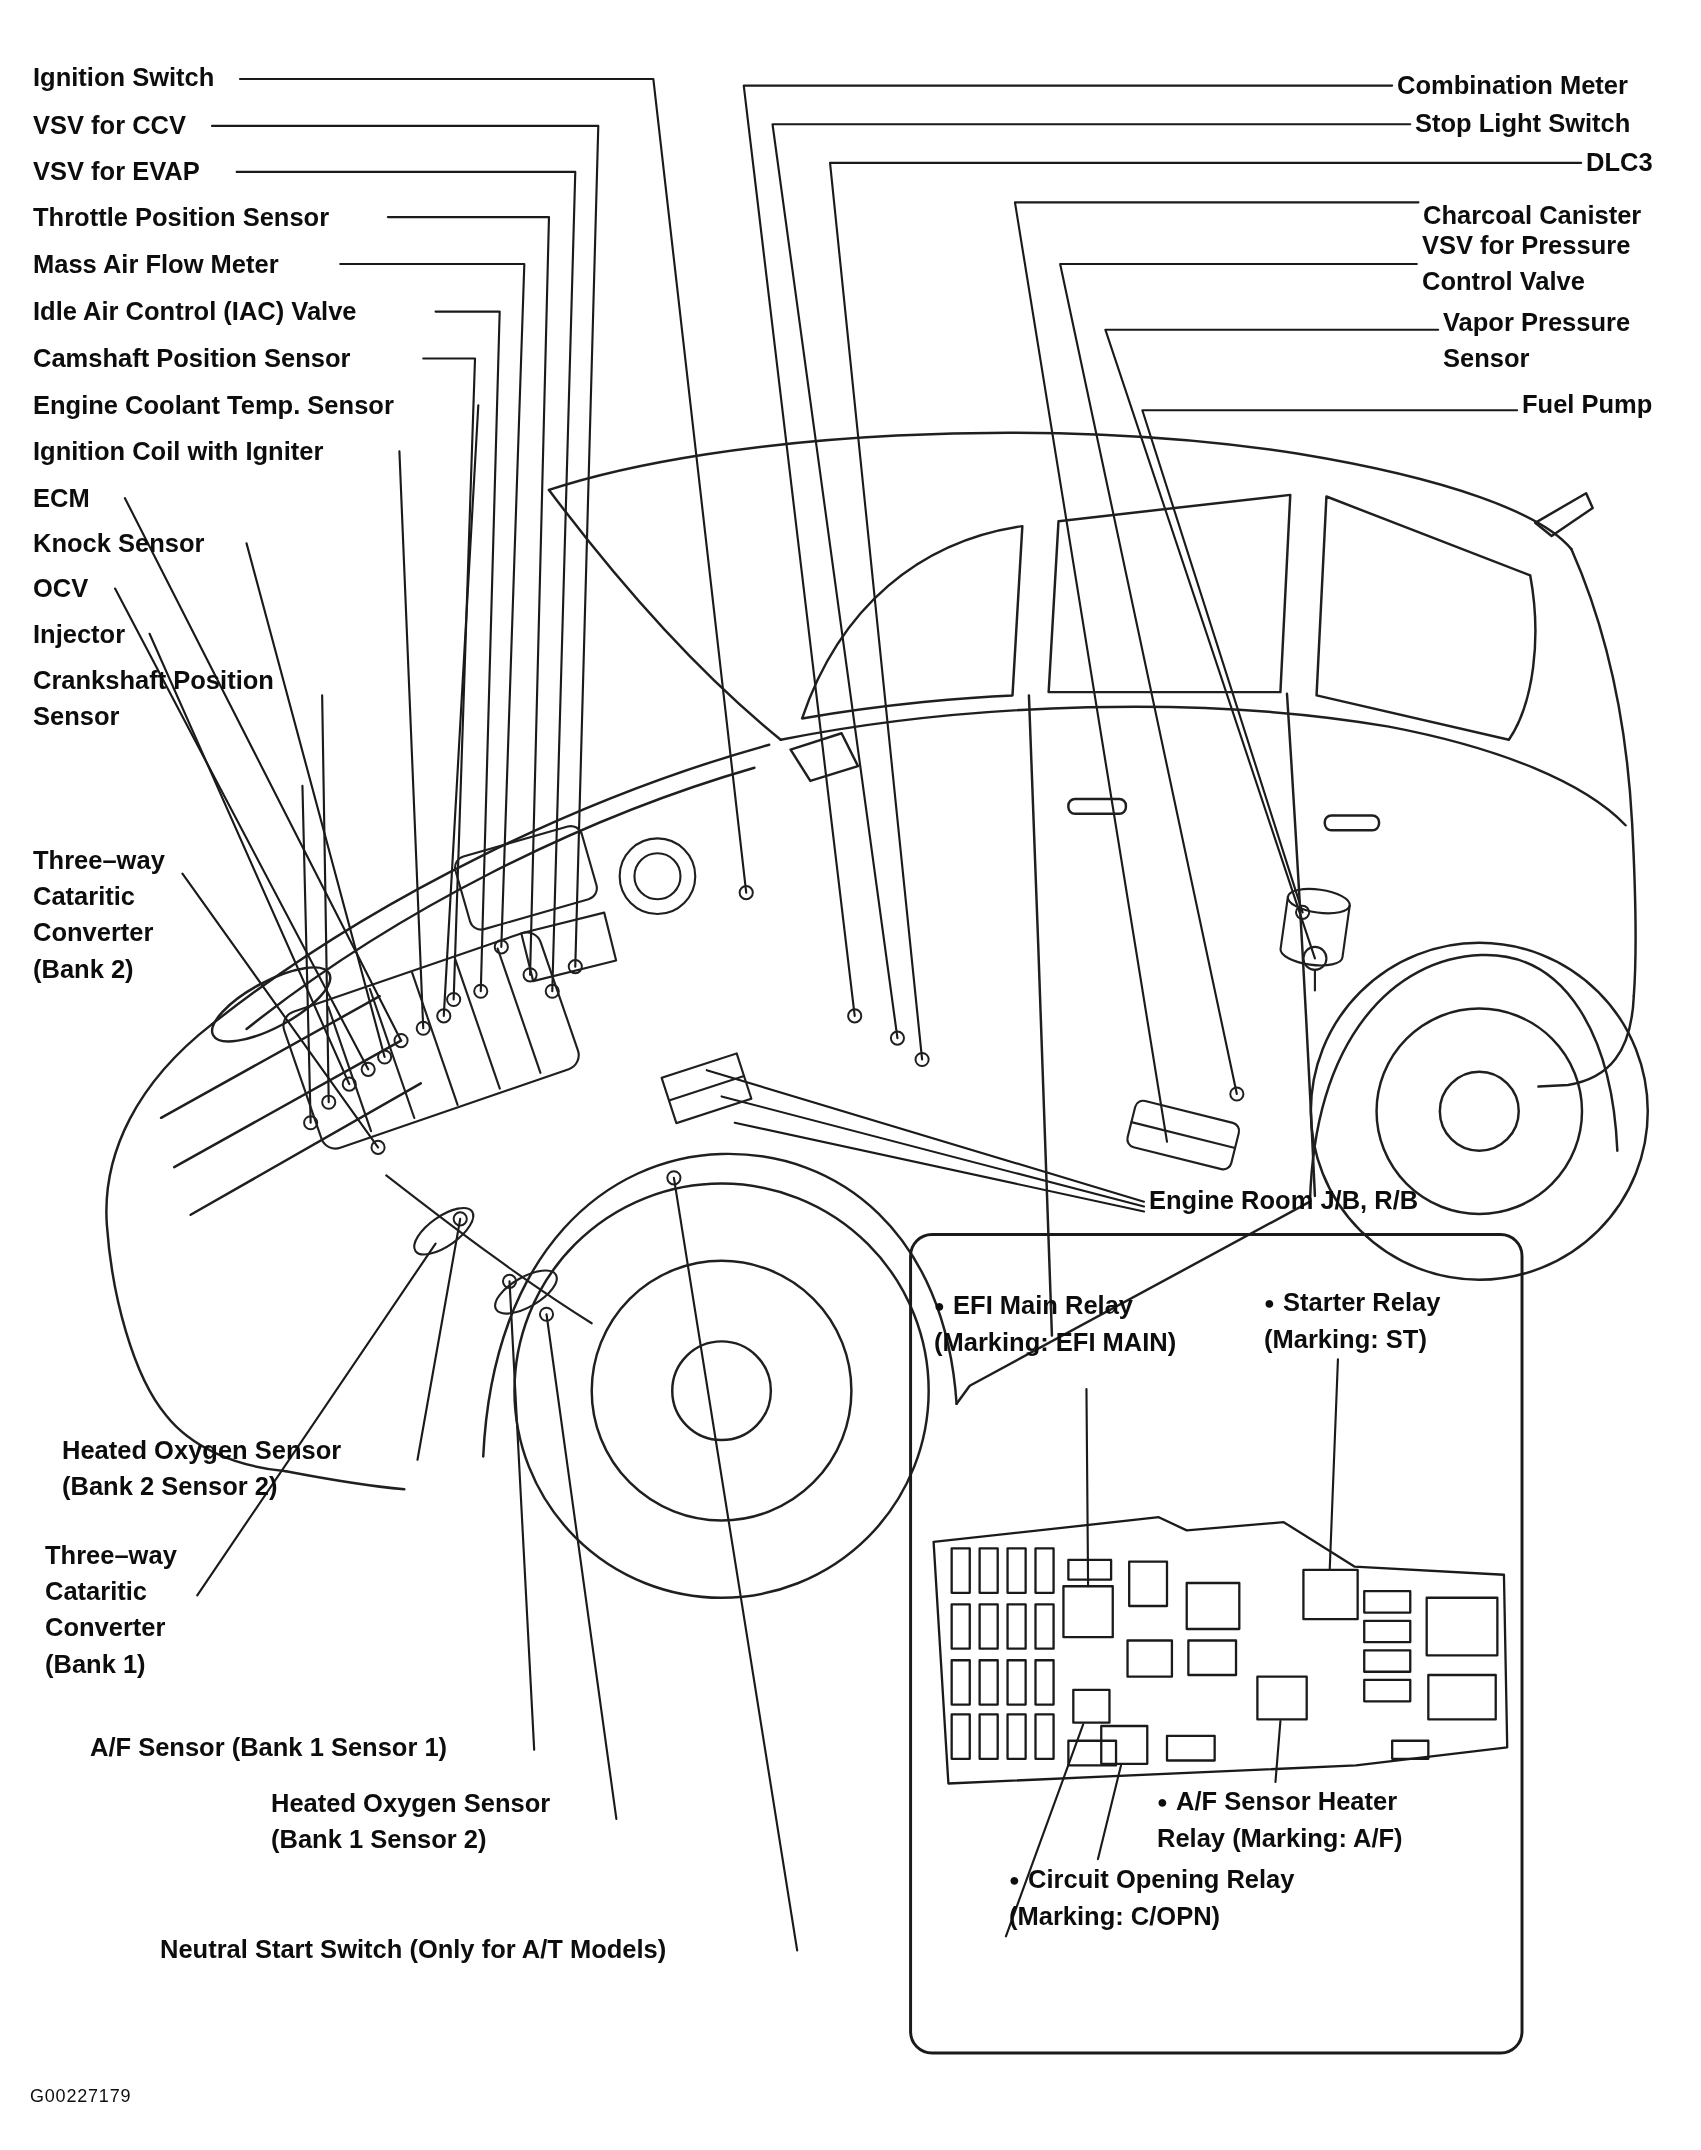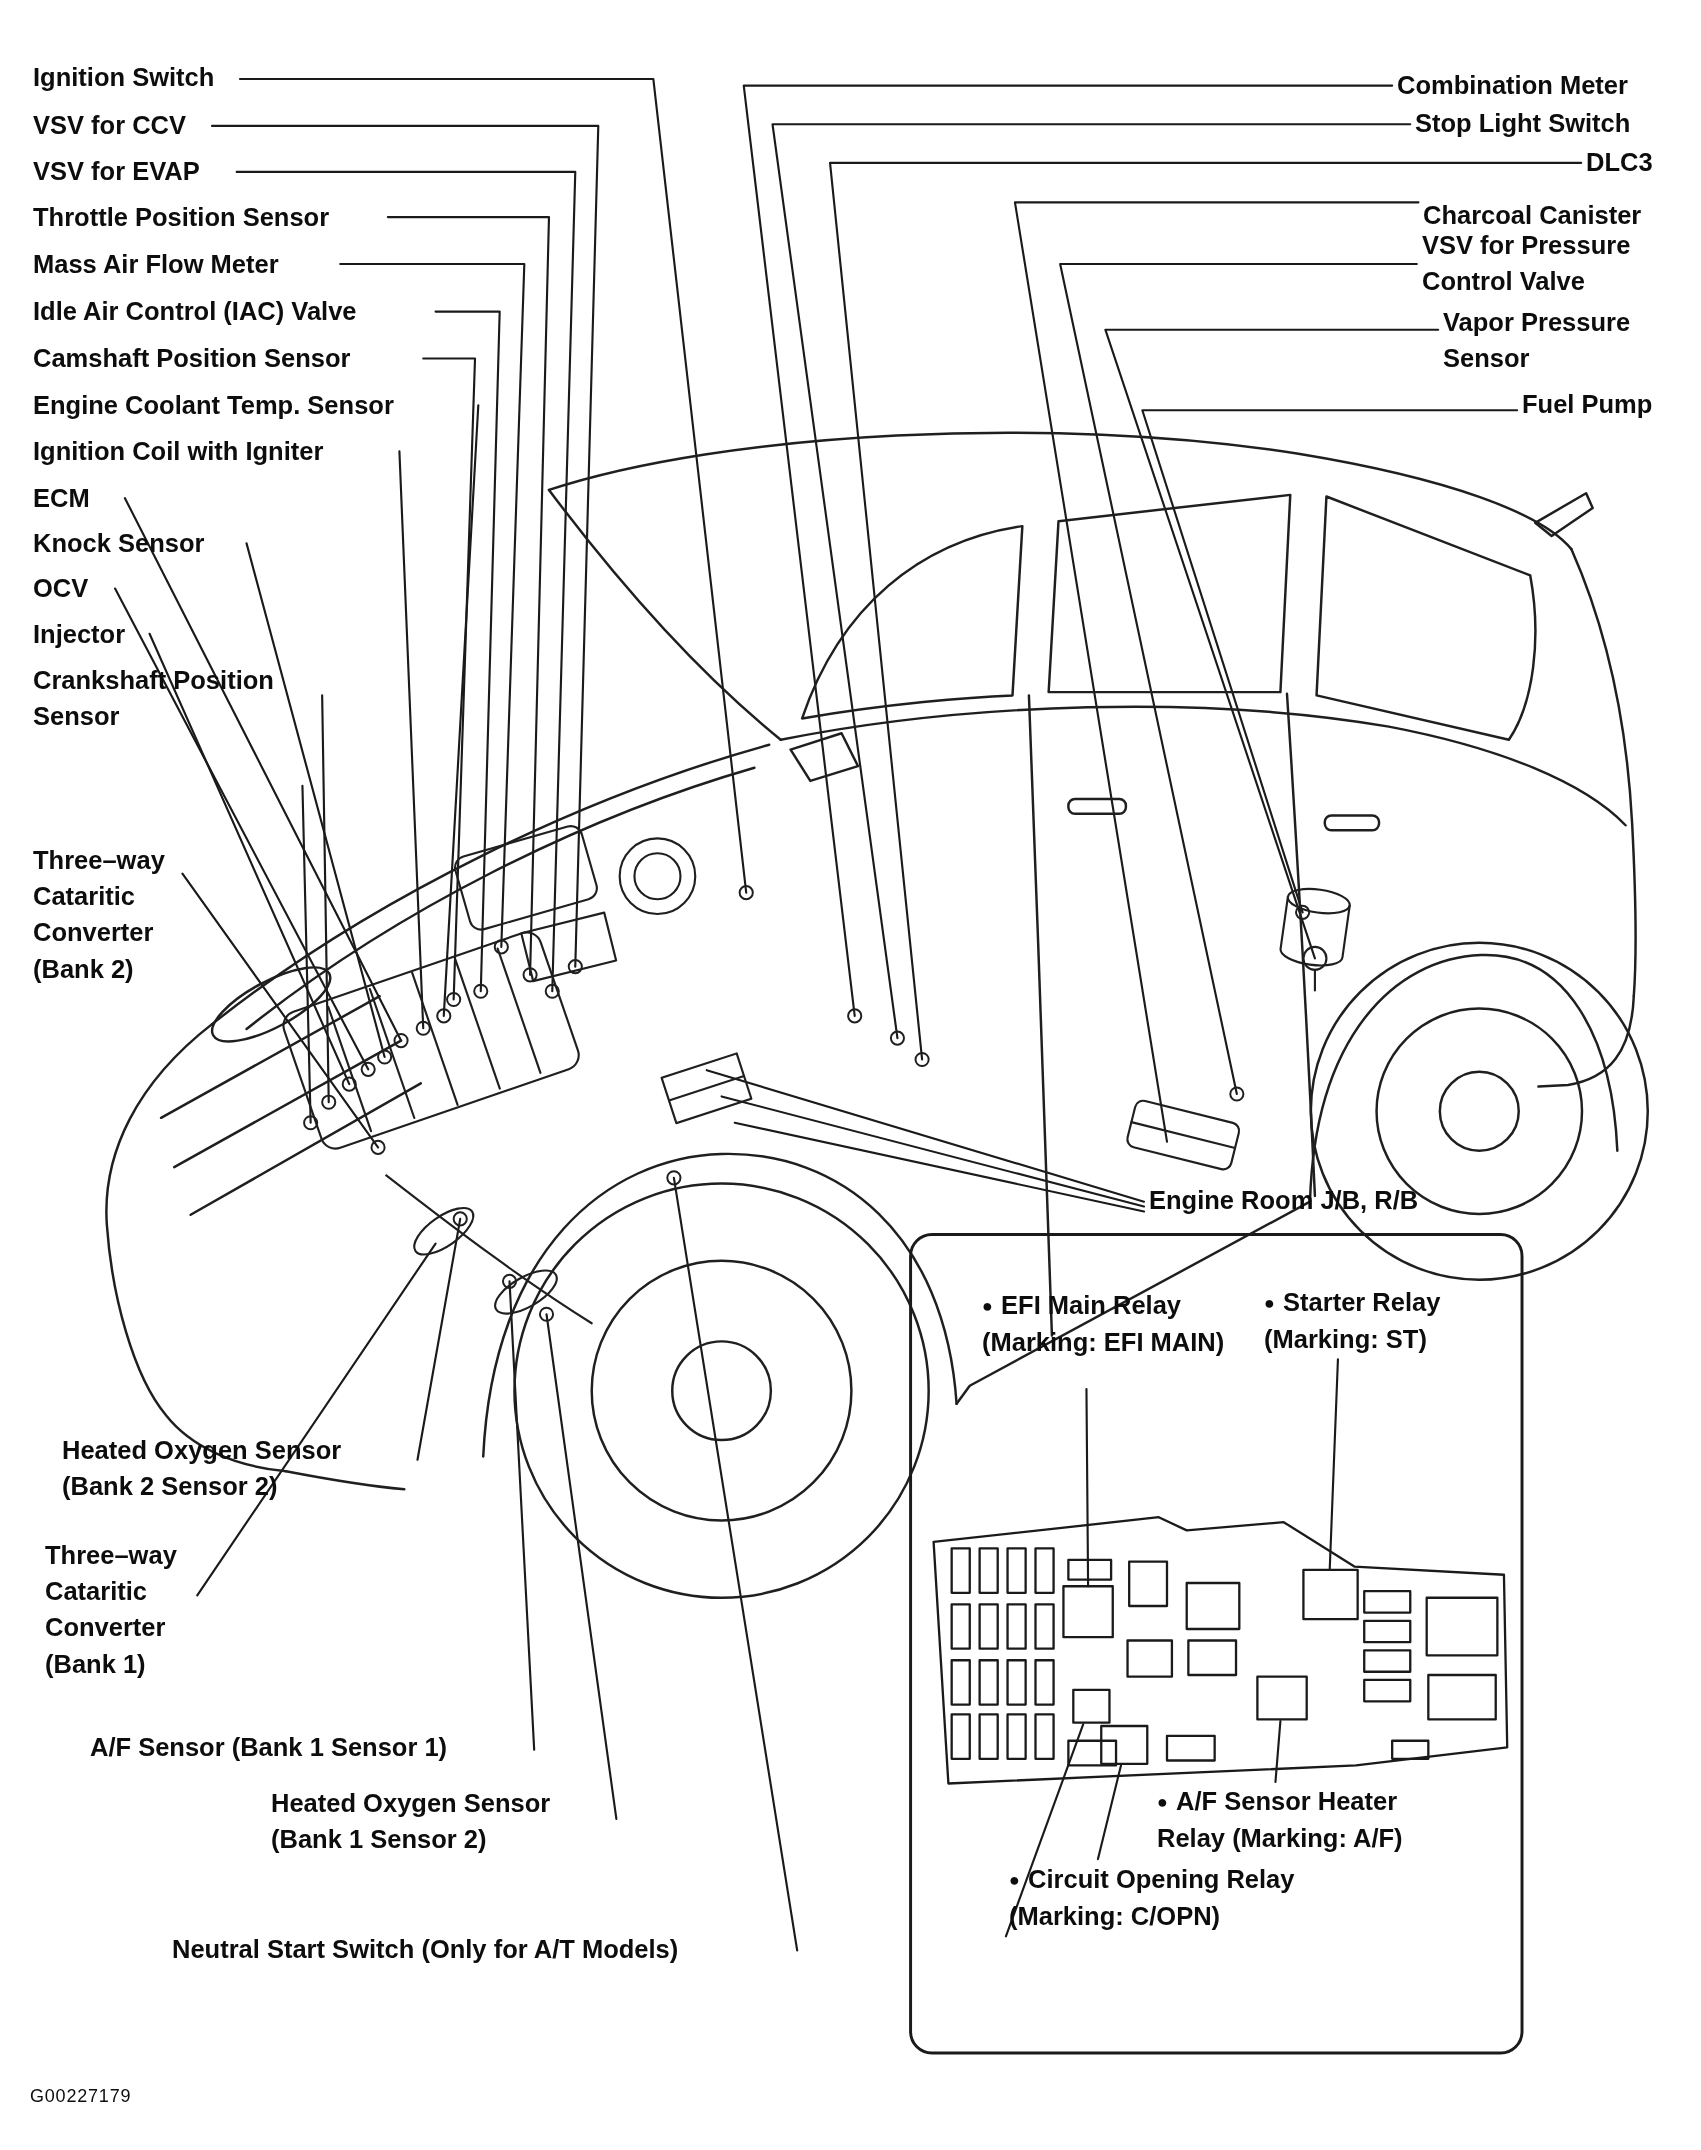--- a/index.html
+++ b/index.html
@@ -279,35 +279,35 @@
 (Bank 2)</div>
   <div class="label tight" style="left:62px;top:1432px;">Heated Oxygen Sensor
 (Bank 2 Sensor 2)</div>
   <div class="label tight" style="left:45px;top:1537px;">Three–way
 Cataritic
 Converter
 (Bank 1)</div>
   <div class="label tight" style="left:90px;top:1729px;">A/F Sensor (Bank 1 Sensor 1)</div>
   <div class="label tight" style="left:271px;top:1785px;">Heated Oxygen Sensor
 (Bank 1 Sensor 2)</div>
-  <div class="label tight" style="left:160px;top:1931px;margin-left:12px;">Neutral Start Switch (Only for A/T Models)</div>
+  <div class="label tight" style="left:160px;top:1931px;">Neutral Start Switch (Only for A/T Models)</div>
 
   <div class="label tight" style="left:1397px;top:67px;">Combination Meter</div>
   <div class="label tight" style="left:1415px;top:105px;">Stop Light Switch</div>
   <div class="label tight" style="left:1586px;top:144px;">DLC3</div>
   <div class="label tight" style="left:1423px;top:182px;margin-top:15px;">Charcoal Canister</div>
   <div class="label tight" style="left:1422px;top:227px;">VSV for Pressure
 Control Valve</div>
   <div class="label tight" style="left:1443px;top:304px;">Vapor Pressure
 Sensor</div>
   <div class="label tight" style="left:1522px;top:386px;">Fuel Pump</div>
 
   <div class="label tight" style="left:1149px;top:1182px;">Engine Room J/B, R/B</div>
 
-  <div class="inset-item" style="left:934px;top:1287px;width:312px;margin-left:48px;">
+  <div class="inset-item" style="left:934px;top:1287px;width:312px;">
     <span class="bullet">●</span><span class="itext">EFI Main Relay
 (Marking: EFI MAIN)</span>
   </div>
   <div class="inset-item" style="left:1264px;top:1284px;width:247px;">
     <span class="bullet">●</span><span class="itext">Starter Relay
 (Marking: ST)</span>
   </div>
   <div class="inset-item" style="left:1157px;top:1783px;width:345px;">
     <span class="bullet">●</span><span class="itext">A/F Sensor Heater
 Relay (Marking: A/F)</span>

